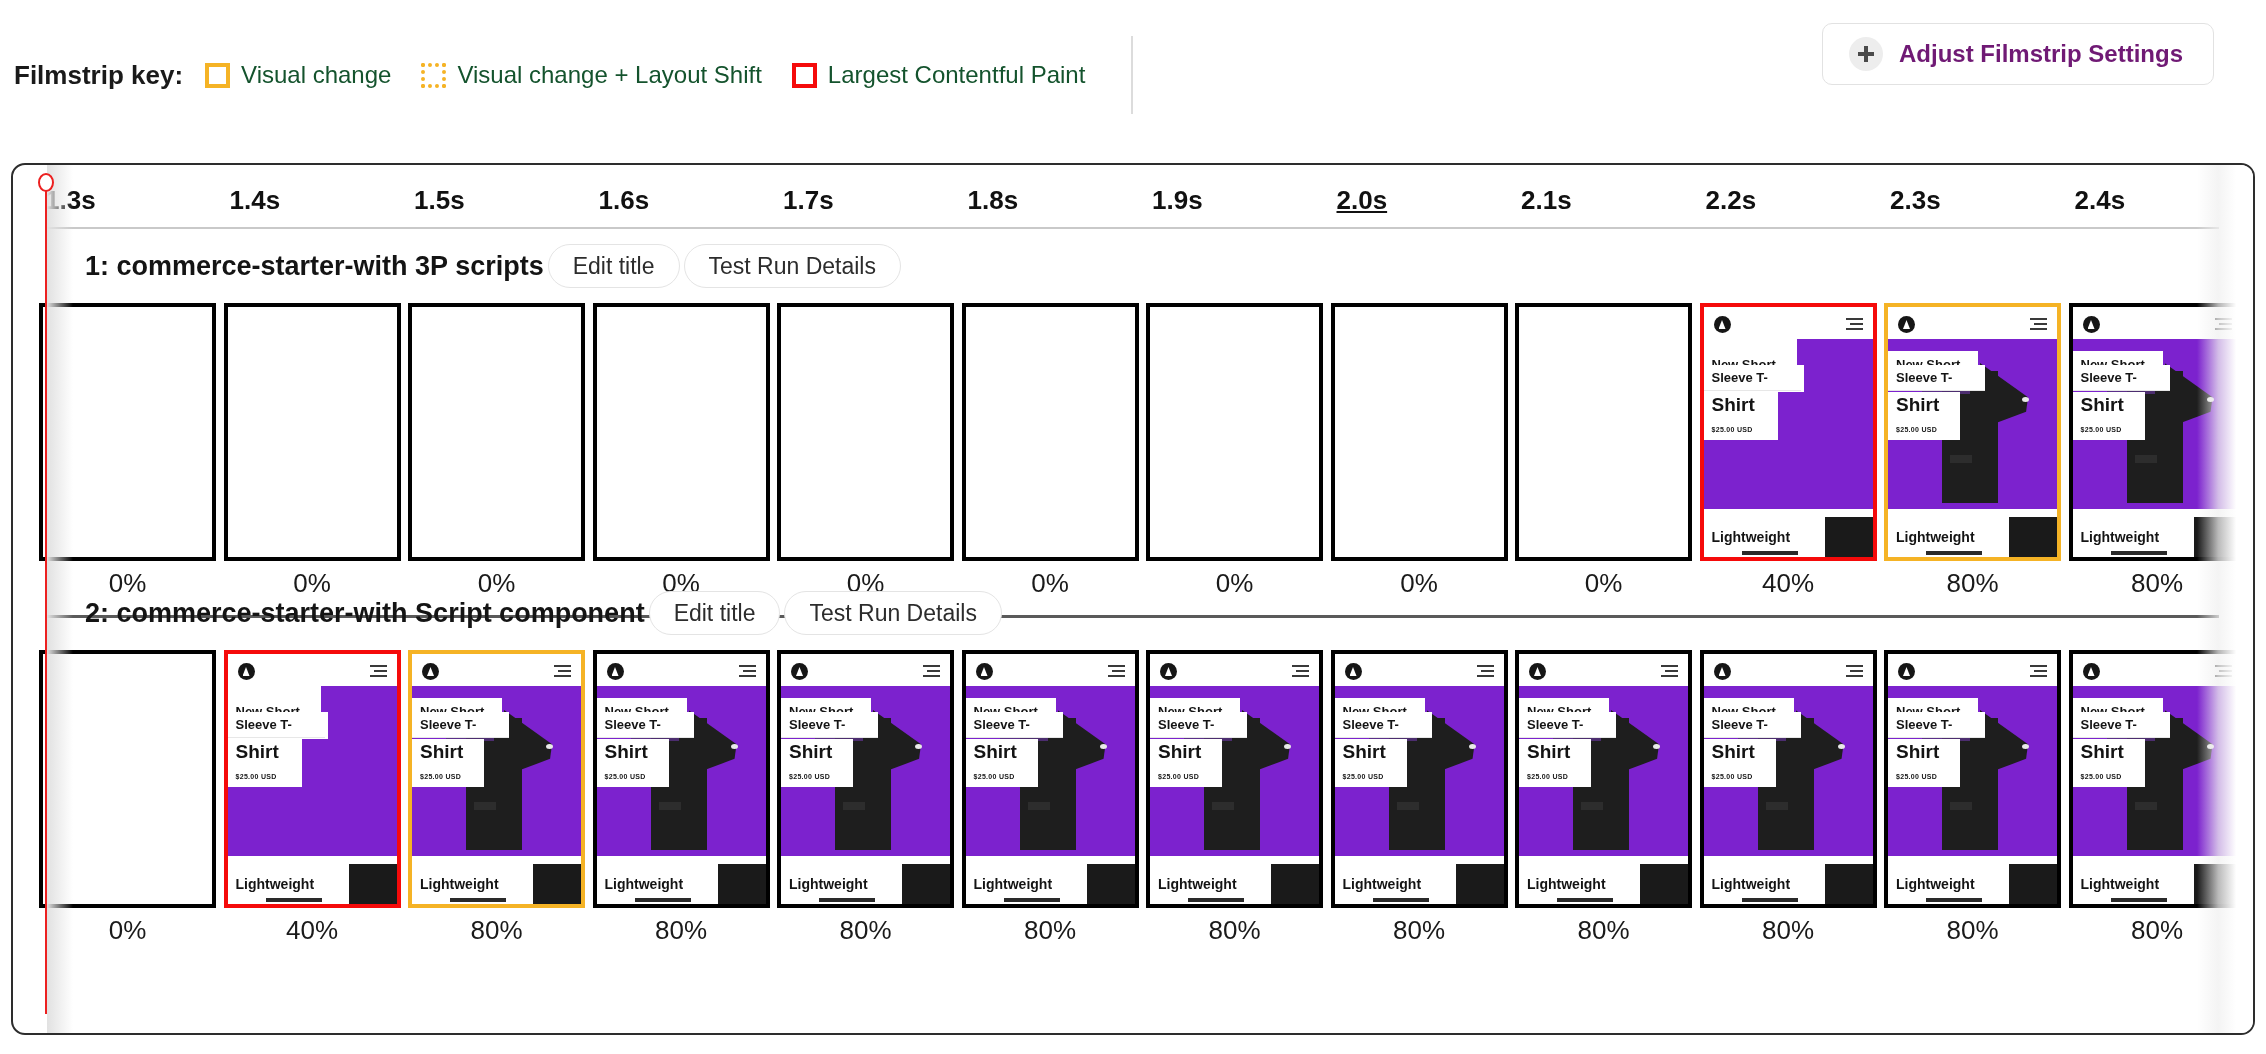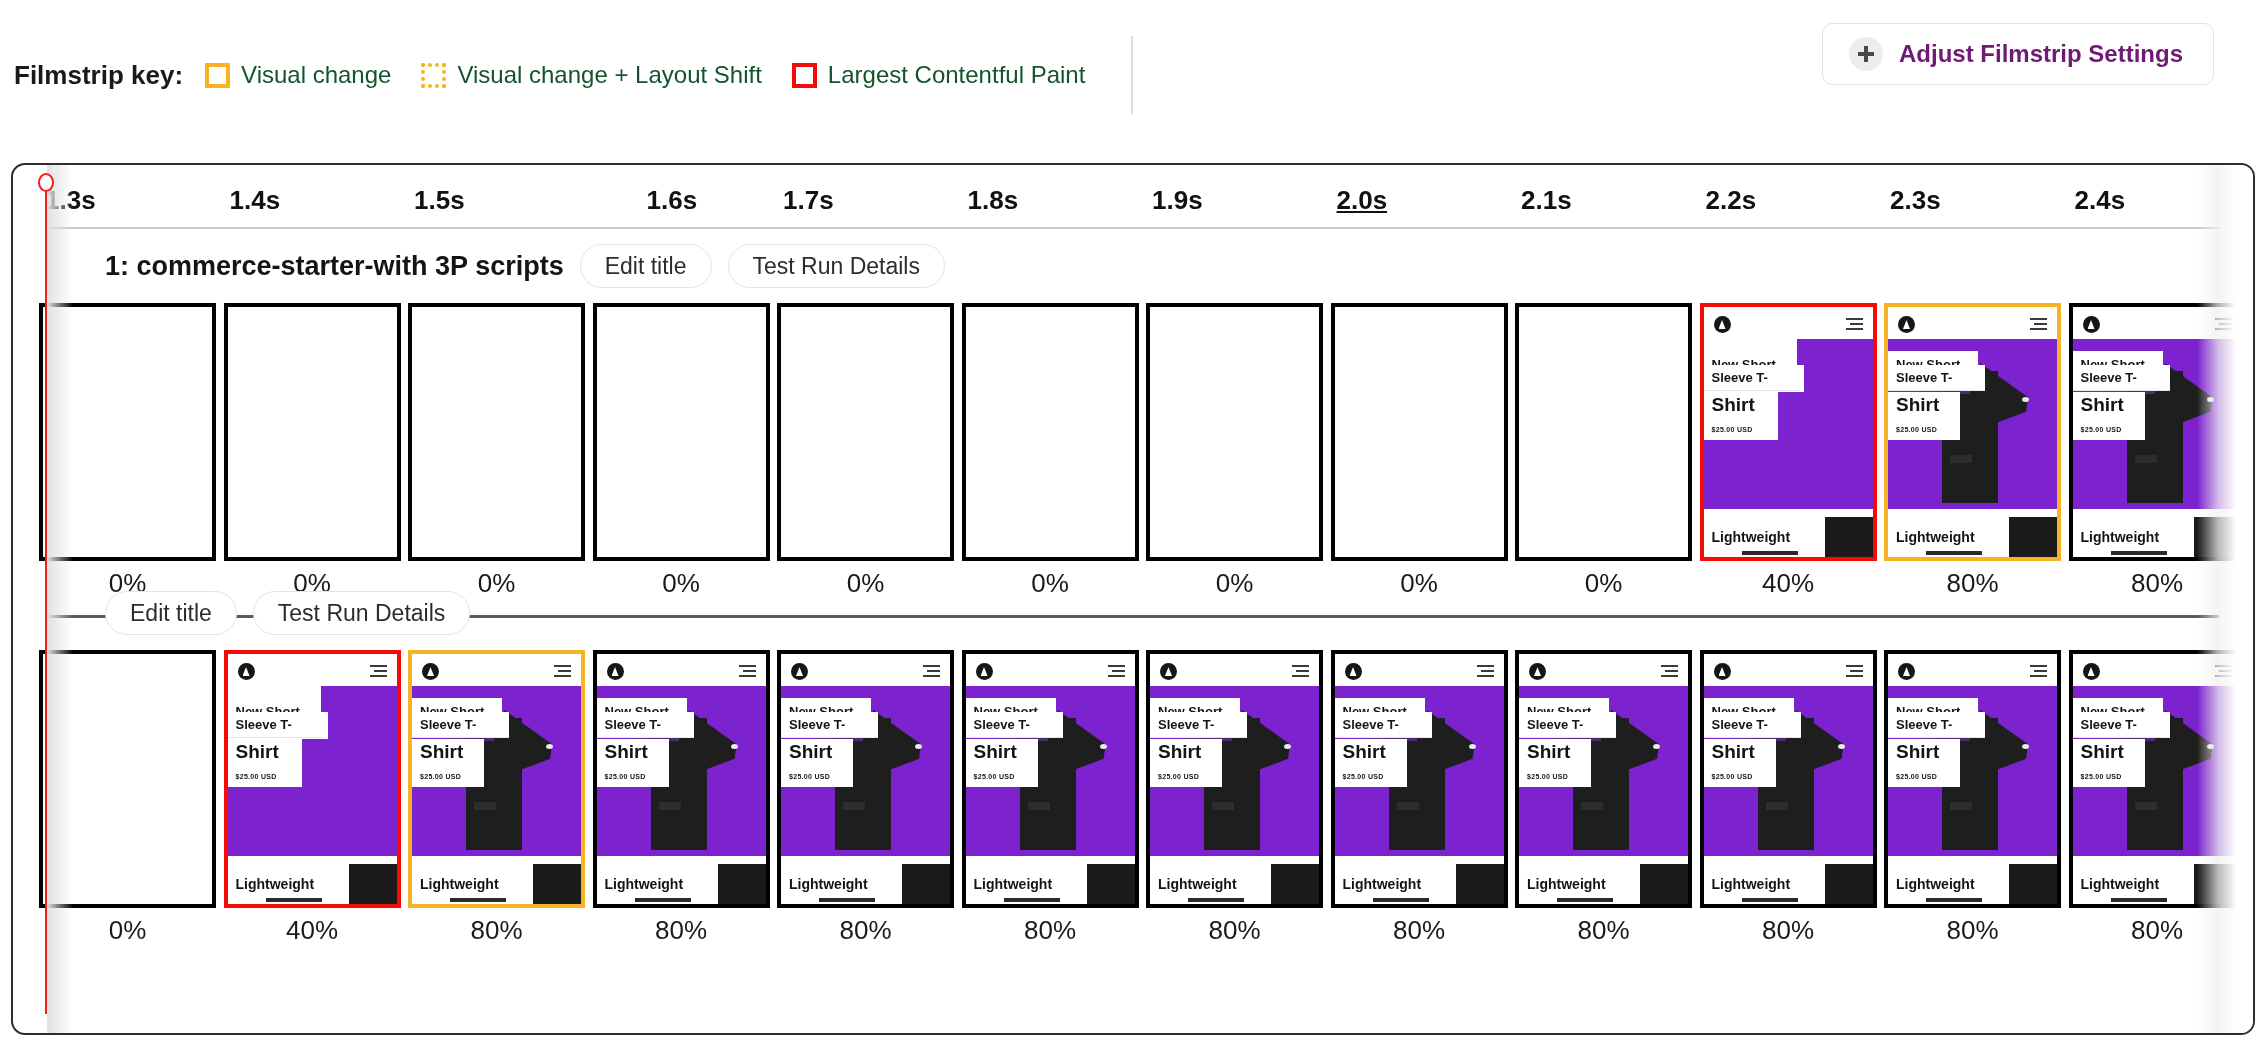--- a/index.html
+++ b/index.html
@@ -141,22 +141,22 @@
     position: absolute;
     left: 34px; top: 62px;
     width: 2172px; height: 2px;
     background: #c9c9c9;
   }
 
   
   .run-row { position: absolute; left: 0; width: 2240px; }
   .run-header {
     position: absolute;
-    left: 92px;
-    display: flex; align-items: center; gap: 16px;
+    left: 72px;
+    display: flex; align-items: center; gap: 4px;
     height: 46px;
   }
   .run-title {
     font-size: 27px; font-weight: 700; color: #141414;
     white-space: nowrap;
   }
   .pill-btn {
     height: 44px;
     padding: 0 24px;
     border: 1.5px solid #e4e4e4;
@@ -340,21 +340,21 @@
   </div>
 </div>
 
 <div class="card">
   <div class="scroll-viewport">
 
     <div class="axis" id="axis">
         <div class="tick" style="left: 32px;">1.3s</div>
         <div class="tick" style="left: 216.5px;">1.4s</div>
         <div class="tick" style="left: 401px;">1.5s</div>
-        <div class="tick" style="left: 585.5px; margin-left: 48px;">1.6s</div>
+        <div class="tick" style="left: 585.5px;">1.6s</div>
         <div class="tick" style="left: 770px;">1.7s</div>
         <div class="tick" style="left: 954.5px;">1.8s</div>
         <div class="tick" style="left: 1139px;">1.9s</div>
         <div class="tick" style="left: 1323.5px; text-decoration: underline;">2.0s</div>
         <div class="tick" style="left: 1508px;">2.1s</div>
         <div class="tick" style="left: 1692.5px;">2.2s</div>
         <div class="tick" style="left: 1877px;">2.3s</div>
         <div class="tick" style="left: 2061.5px;">2.4s</div>
       </div>
     <div class="axis-rule"></div>
@@ -497,20 +497,21 @@
             <div class="pct" style="left: 1317.5px; width: 177px;">0%</div>
             <div class="pct" style="left: 1502px; width: 177px;">0%</div>
             <div class="pct" style="left: 1686.5px; width: 177px;">40%</div>
             <div class="pct" style="left: 1871px; width: 177px;">80%</div>
             <div class="pct" style="left: 2055.5px; width: 177px;">80%</div>
           </div>
           <div class="row-rule" style="top: 372px;"></div>
         </div>
         <div class="run-row" style="top: 425px; height: 340px;">
           <div class="run-header" style="top: 0px;">
+            <span class="run-title">2: commerce-starter-with Script component</span>
             <button class="pill-btn">Edit title</button>
             <button class="pill-btn">Test Run Details</button>
           </div>
           <div class="frames-strip" style="top: 60px;">
             <div class="frame b-black" style="left: 26px; width: 177px; height: 258px;">
               <div class="shot">
                 <div class="blank"></div>
               </div>
             </div>
             <div class="frame b-red" style="left: 210.5px; width: 177px; height: 258px;">

